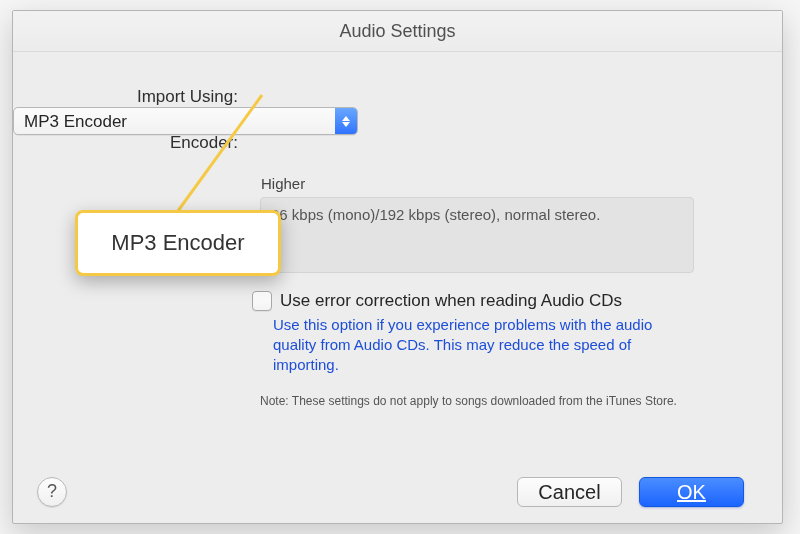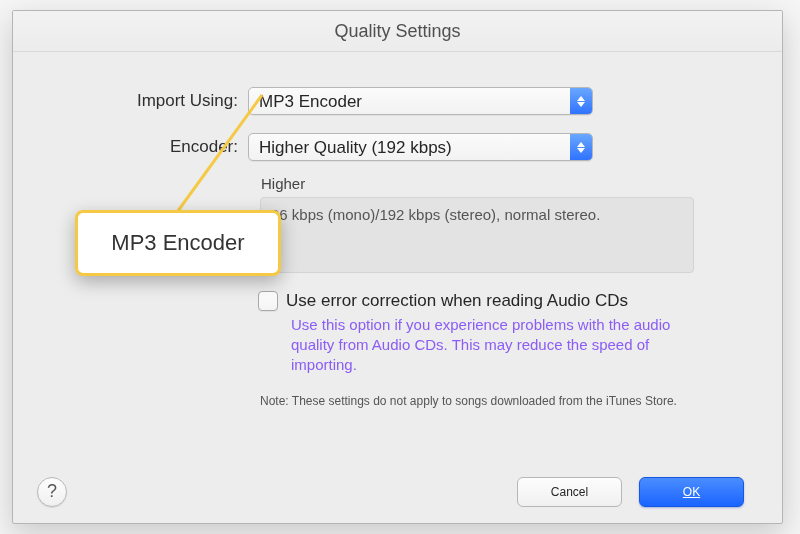--- a/index.html
+++ b/index.html
@@ -31,21 +31,22 @@
     height: 40px;
     line-height: 40px;
     font-size: 18px;
     color: #505050;
     border-bottom: 1px solid #d9d9d9;
     background: linear-gradient(#f2f2f2,#ececec);
   }
   .form-row {
     position: absolute;
     display: flex;
-    align-items: center;
+    align-items: flex-start;
+    flex-direction: column;
   }
   .label {
     width: 225px;
     text-align: right;
     padding-right: 10px;
     color: #2f2f2f;
     font-size: 17px;
   }
   .popup {
     position: relative;
@@ -104,21 +105,21 @@
     border: 1px solid #d4d4d4;
     border-radius: 4px;
     padding: 8px 10px;
     box-sizing: border-box;
     font-size: 15px;
     color: #555;
   }
 
   .checkbox-row {
     position: absolute;
-    left: 245px;
+    left: 239px;
     top: 280px;
     display: flex;
     align-items: flex-end;
     gap: 8px;
     width: 460px;
   }
   .checkbox {
     width: 18px;
     height: 18px;
     background: linear-gradient(#fdfdfd,#f4f4f4);
@@ -127,25 +128,25 @@
     flex: 0 0 auto;
     box-shadow: inset 0 1px 0 #fff, 0 1px 0 rgba(0,0,0,0.05);
   }
   .checkbox-label {
     font-size: 17px;
     color: #262626;
     line-height: 20px;
   }
   .help-text {
     position: absolute;
-    left: 278px;
+    left: 260px;
     top: 304px;
     width: 400px;
     font-size: 15px;
-    color: #8b5cf6;
+    color: #1d4ed8;
     line-height: 20px;
   }
   .note-text {
     position: absolute;
     left: 247px;
     top: 380px;
     width: 430px;
     font-size: 12px;
     color: #555;
     line-height: 20px;
@@ -168,21 +169,21 @@
   }
 
   .btn {
     position: absolute;
     bottom: 16px;
     width: 105px;
     height: 30px;
     border-radius: 6px;
     text-align: center;
     line-height: 28px;
-    font-size: 12px;
+    font-size: 20px;
     border: 1px solid #b7b7b7;
     box-sizing: border-box;
   }
   .btn-cancel {
     right: 160px;
     background: linear-gradient(#fdfdfd,#f0f0f0);
     color: #262626;
   }
   .btn-ok {
     right: 38px;
@@ -215,36 +216,32 @@
     position: absolute;
     z-index: 40;
     pointer-events: none;
   }
 </style>
 </head>
 <body>
 
 <div class="window">
 
-  <div class="titlebar">Quality Settings</div>
+  <div class="titlebar">Audio Settings</div>
 
   <div class="form-row" style="top:76px; left:0;">
     <div class="label">Import Using:</div>
     <div class="popup">
       <span>MP3 Encoder</span>
       <span class="arrows"></span>
     </div>
   </div>
 
   <div class="form-row" style="top:122px; left:0;">
     <div class="label">Encoder:</div>
-    <div class="popup">
-      <span>Higher Quality (192 kbps)</span>
-      <span class="arrows"></span>
-    </div>
   </div>
 
   <div class="details-label">Higher</div>
   <div class="details-box">
     <span>96 kbps (mono)/192 kbps (stereo), normal stereo.</span>
   </div>
 
   <div class="checkbox-row">
     <div class="checkbox"></div>
     <div class="checkbox-label">Use error correction when reading Audio CDs</div>

